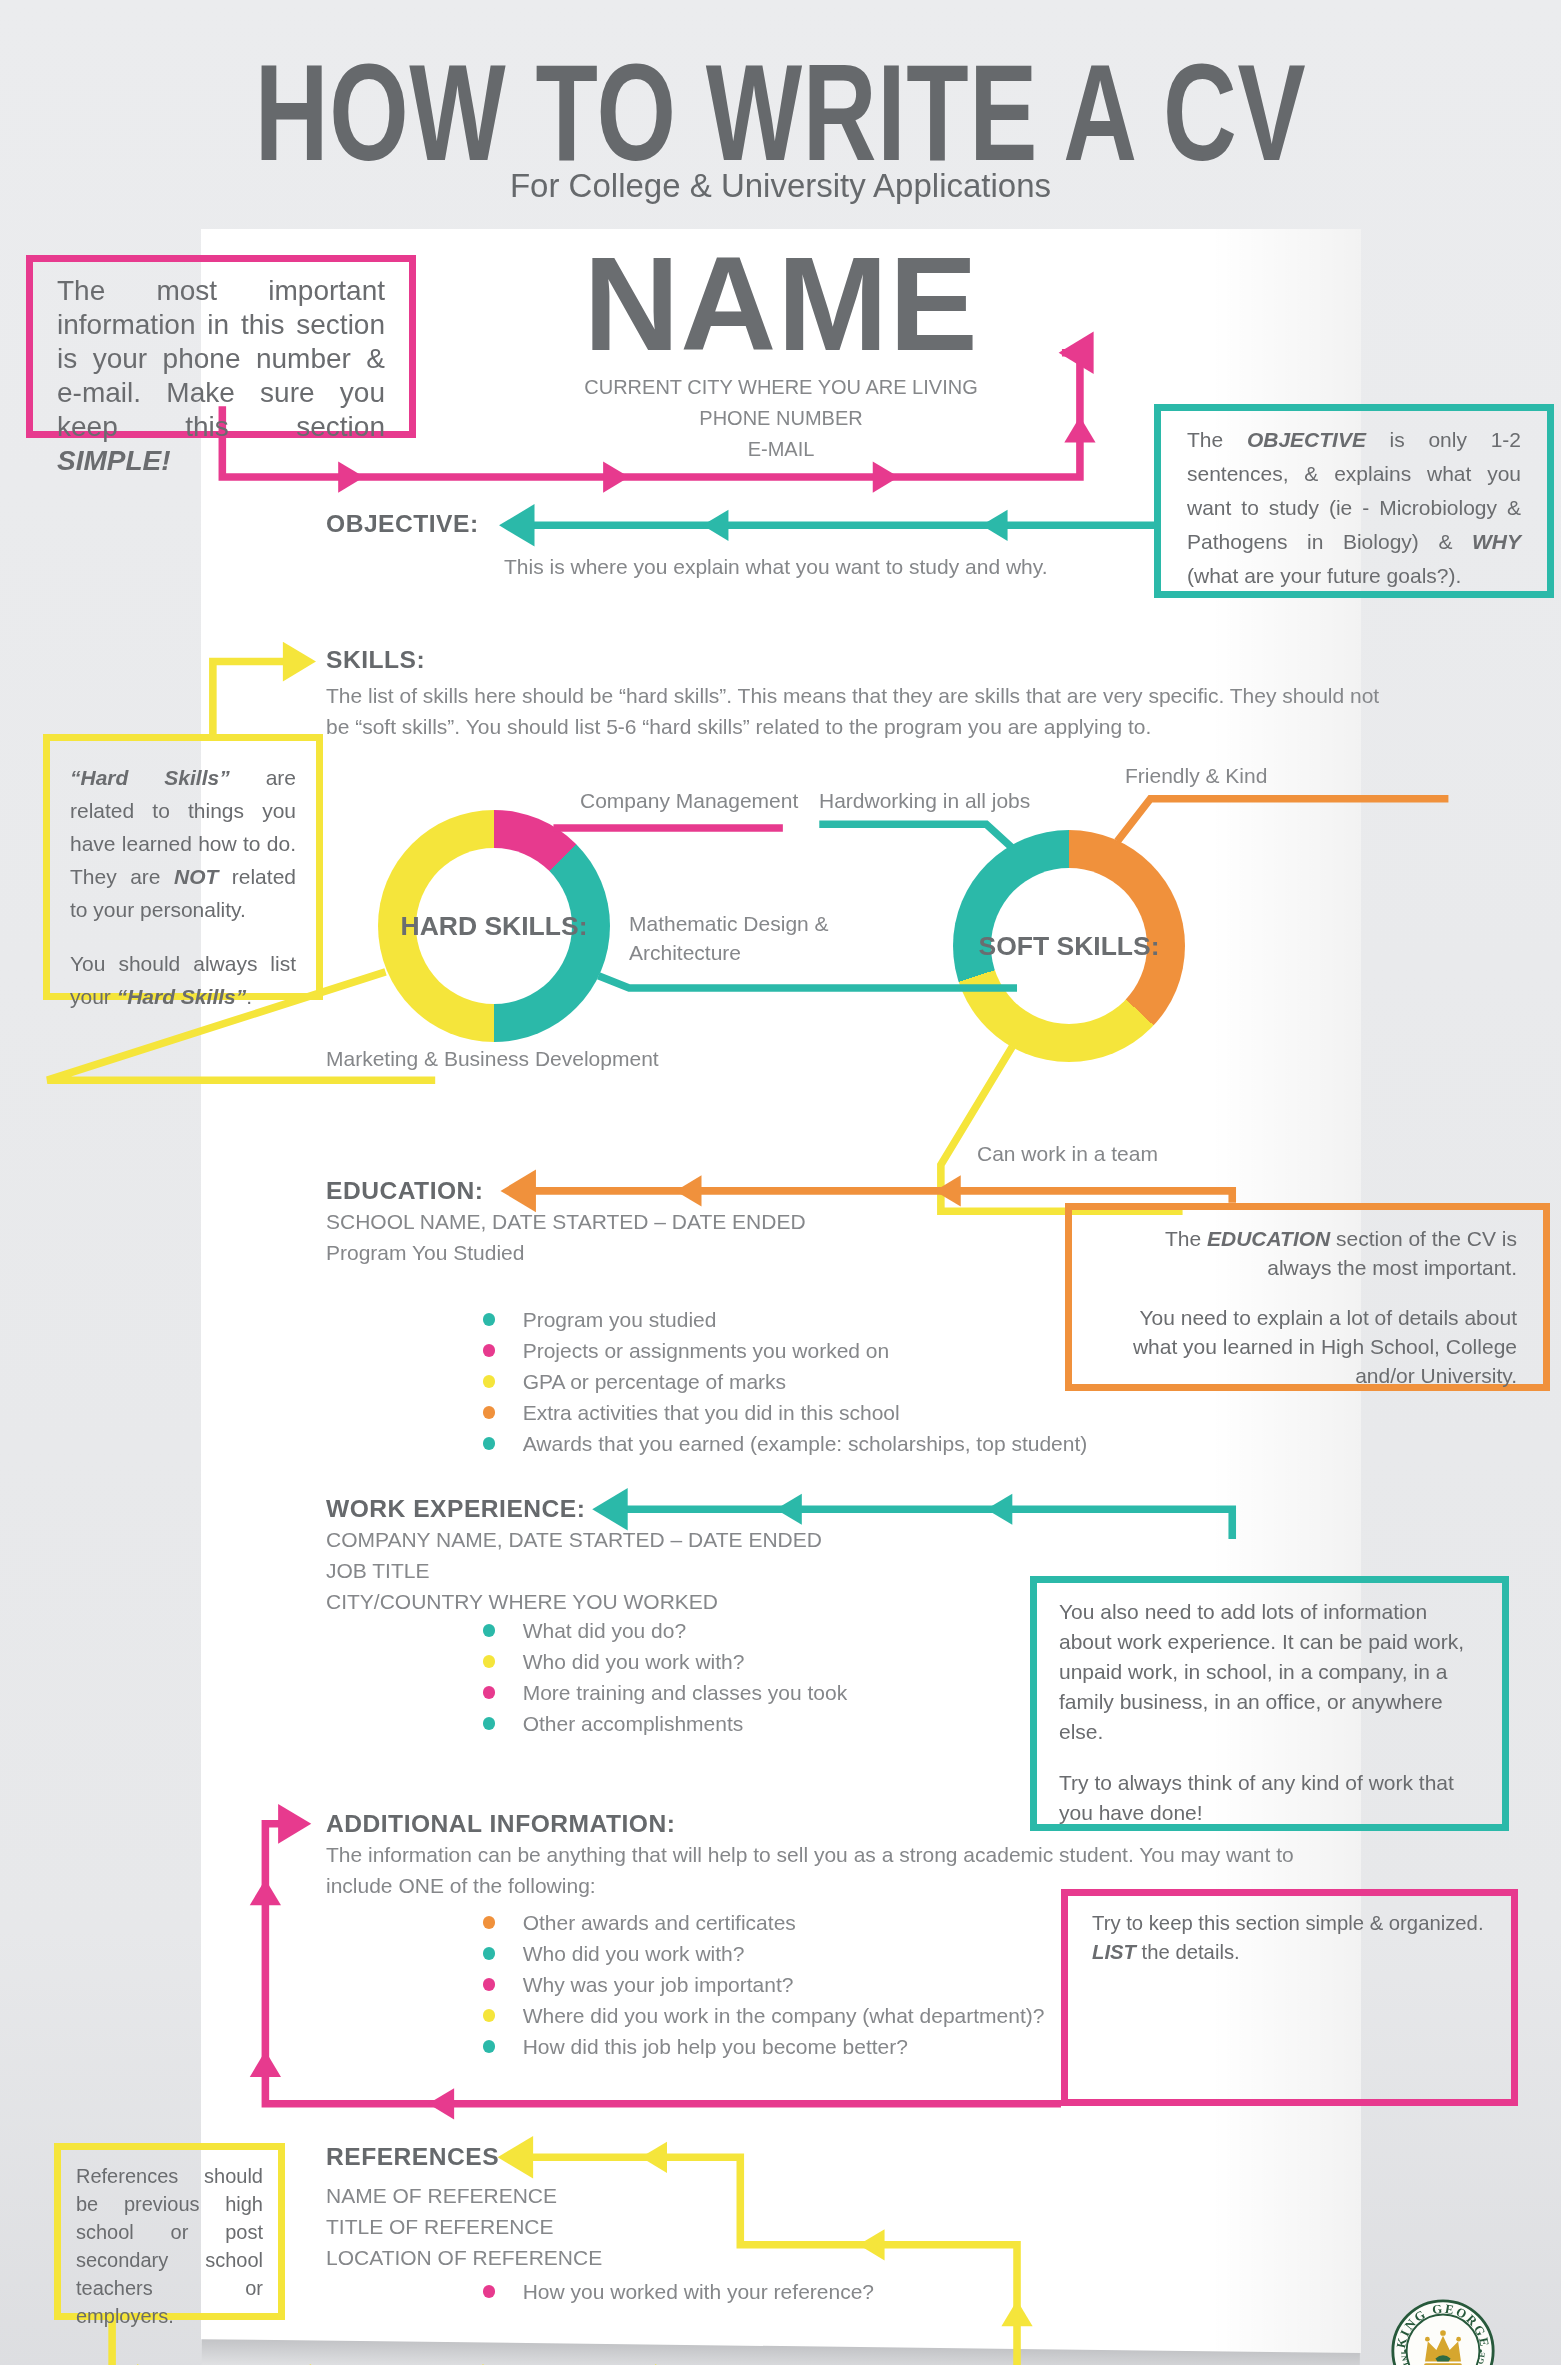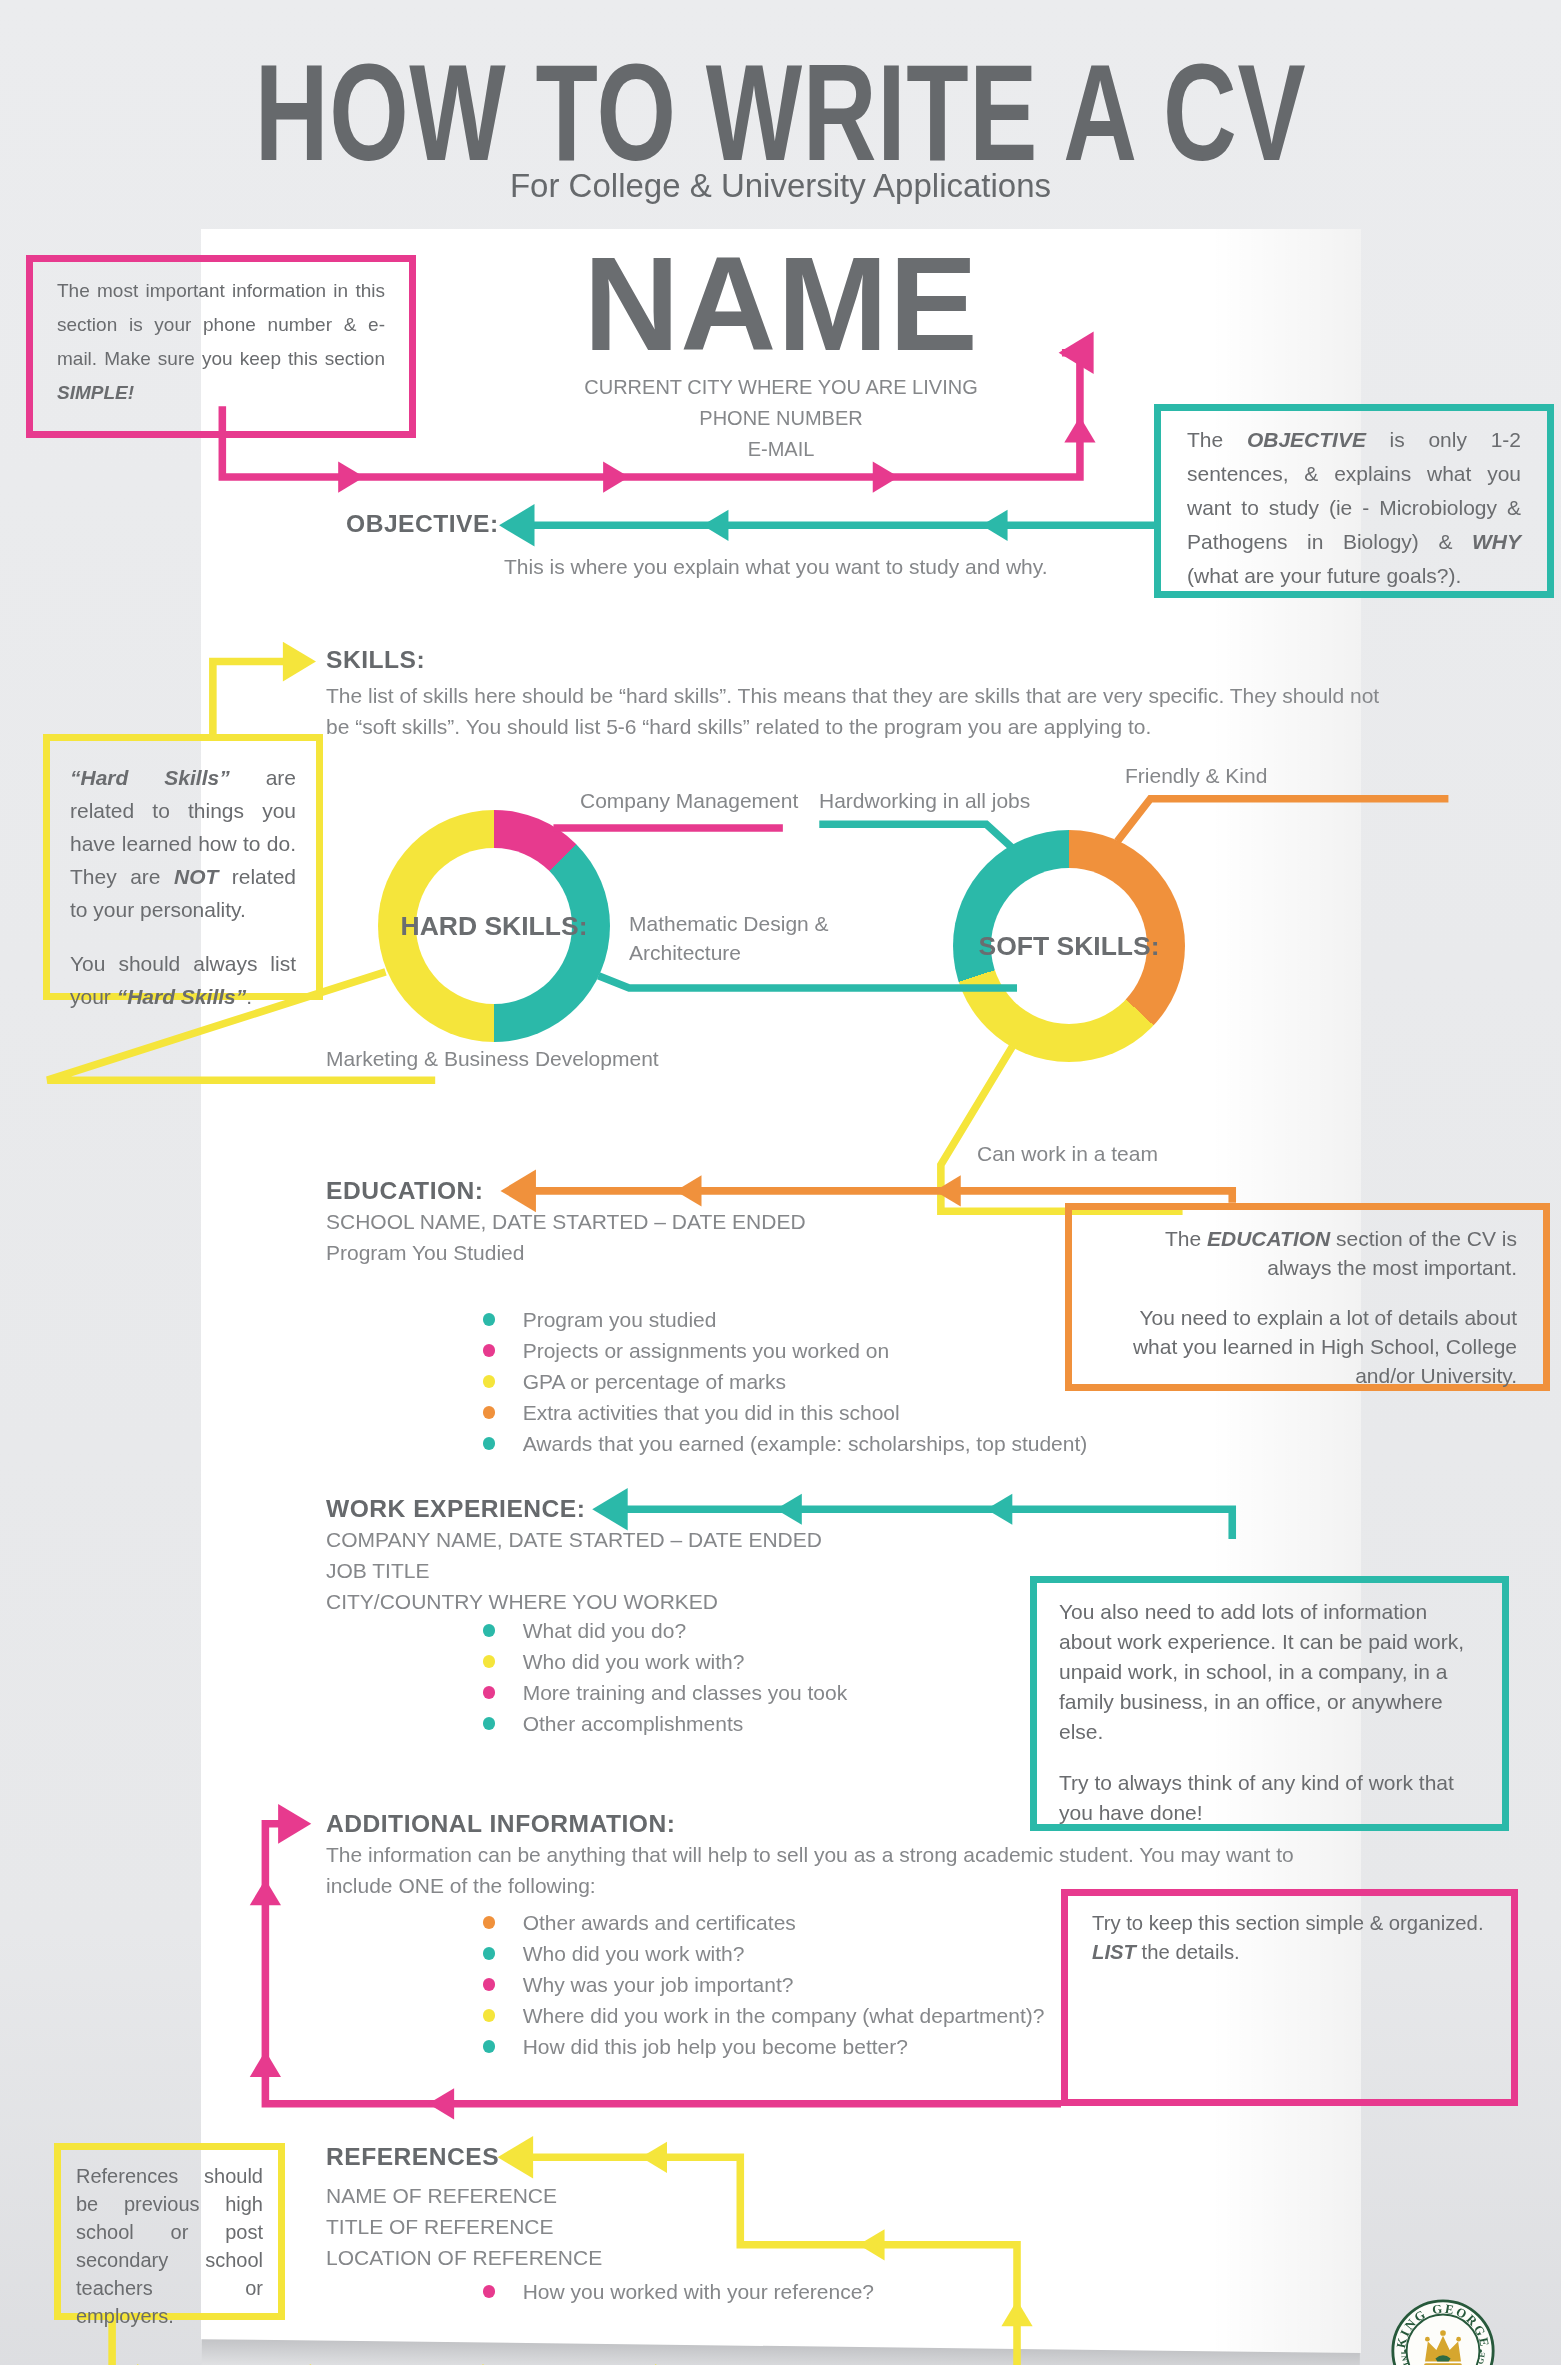--- a/index.html
+++ b/index.html
@@ -119,21 +119,21 @@
     <polygon class="fl yellow" points="1052,4560 1127,4515 1127,4605"></polygon>
     <polygon class="fl yellow" points="1355,4560 1410,4527 1410,4593"></polygon>
     <polygon class="fl yellow" points="1815,4745 1870,4712 1870,4778"></polygon>
     <polygon class="fl yellow" points="2150,4862 2117,4917 2183,4917"></polygon>
     <polygon class="fl yellow" points="345,5030 290,4997 290,5063"></polygon>
     <polygon class="fl yellow" points="710,5030 655,4997 655,5063"></polygon>
     <polygon class="fl yellow" points="1075,5030 1020,4997 1020,5063"></polygon>
     <polygon class="fl yellow" points="1440,5030 1385,4997 1385,5063"></polygon>
   </svg>
 
-  <div class="callout b-pink" style="left:26px;top:255px;width:383px;height:152px;padding:12.3px 24px 4.7px;font-size:19px;line-height:34px;text-align:justify;box-sizing:content-box;width:328px;">
+  <div class="callout b-pink" style="left:26px;top:255px;width:383px;height:152px;padding:12.3px 24px 4.7px;font-size:28px;line-height:34px;text-align:justify;box-sizing:content-box;width:328px;">
       <p><span>The most important information in this section is your phone number &amp; e-mail. Make sure you keep this section </span><span class="em">SIMPLE!</span></p>
     </div>
 
   <div class="callout b-teal" style="left:1154px;top:404px;width:334px;height:163px;padding:12.3px 26px 4.7px;font-size:21px;line-height:34px;text-align:justify;">
       <p><span>The </span><span class="em">OBJECTIVE</span><span> is only 1-2 sentences, &amp; explains what  you want to study (ie - Microbiology &amp; Pathogens in Biology) &amp; </span><span class="em">WHY</span><span> (what are your future goals?).</span></p>
     </div>
 
   <div class="callout b-yellow" style="left:43px;top:734px;width:226px;height:222px;padding:20px 20px 9.5px;font-size:21px;line-height:33px;text-align:justify;">
       <p><span class="em">“Hard Skills”</span><span> are related to things you have learned how to do. They are </span><span class="em">NOT</span><span> related to your personality.</span></p>
       <p><span>You should always list your </span><span class="em">“Hard Skills”</span><span>.</span></p>
@@ -150,21 +150,21 @@
     </div>
 
   <div class="callout b-pink" style="left:1061px;top:1889px;width:395px;height:185px;padding:13.2px 24px 4.7px;font-size:20.3px;line-height:29px;">
       <p><span>Try to keep this section simple &amp; organized. </span><span class="em">LIST</span><span> the details.</span></p>
     </div>
 
   <div class="callout b-yellow" style="left:54px;top:2143px;width:187px;height:144px;padding:12px 15px 6.6px;font-size:20px;line-height:28px;text-align:justify;">
       <p><span>References should be previous high school or post secondary school teachers or employers.</span></p>
     </div>
 
-  <div class="sec-h" style="left:326px;top:510px;margin-left:20px;">OBJECTIVE:</div>
+  <div class="sec-h" style="left:326px;top:510px;">OBJECTIVE:</div>
   <div class="body-txt" style="left:504px;top:551px;width:946px;">This is where you explain what you want to study and why.</div>
 
   <div class="sec-h" style="left:326px;top:646px;">SKILLS:</div>
   <div class="body-txt" style="left:326px;top:680px;width:1065px;">The list of skills here should be “hard skills”. This means that they are skills that are very specific. They should not be “soft skills”. You should list 5-6 “hard skills” related to the program you are applying to.</div>
 
   <div class="donut" style="left: 378px; top: 810px; background: conic-gradient(rgb(231, 58, 142) 0deg, rgb(231, 58, 142) 45deg, rgb(43, 185, 169) 45deg, rgb(43, 185, 169) 180deg, rgb(245, 229, 59) 180deg, rgb(245, 229, 59) 360deg);">
     <div class="donut-label">HARD SKILLS:</div>
   </div>
   <div class="donut" style="left: 953px; top: 830px; background: conic-gradient(rgb(240, 145, 60) 0deg, rgb(240, 145, 60) 133.2deg, rgb(245, 229, 59) 133.2deg, rgb(245, 229, 59) 252deg, rgb(43, 185, 169) 252deg, rgb(43, 185, 169) 360deg);">
     <div class="donut-label">SOFT SKILLS:</div>

